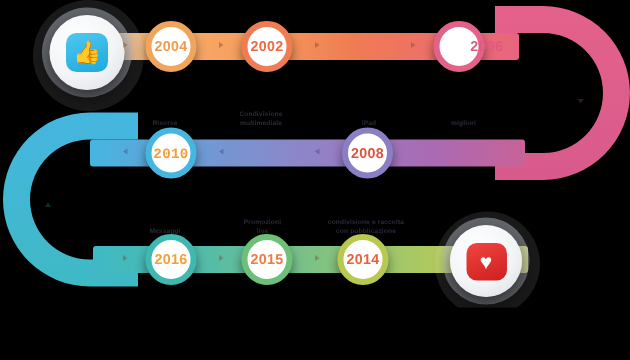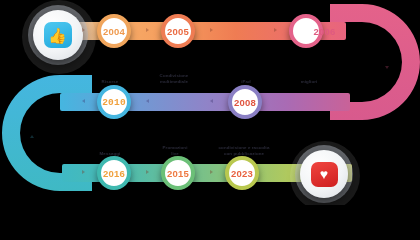--- a/index.html
+++ b/index.html
@@ -129,36 +129,36 @@
   <div class="label" style="left:88px;top:151px;width:44px;white-space:pre-line;">Messaggi</div>
   <div class="label" style="left:152px;top:145px;width:46px;white-space:pre-line;">Promozioni
 live</div>
   <div class="label" style="left:208px;top:145px;width:72px;white-space:pre-line;">condivisione e raccolta
 con pubblicazione</div>
 
   <div class="node year-node" style="left:97px;top:14px;border-color:#f0a55c;">
     <span class="yr" style="color:#ef9a4e;">2004</span>
   </div>
   <div class="node year-node" style="left:161px;top:14px;border-color:#ef7c53;">
-    <span class="yr" style="color:#ea6a42;">2005</span>
+    <span class="yr" style="color:#ea6a42;">2002</span>
   </div>
   <div class="node year-node" style="left:289px;top:14px;border-color:#e4628a;">
     <span class="yr" style="color:#df5a80;margin-left:37px;">2006</span>
   </div>
 
   <div class="node year-node" style="left:228px;top:85px;border-color:#8a7fc4;">
     <span class="yr" style="color:#e0543f;">2008</span>
   </div>
   <div class="node year-node" style="left:97px;top:85px;border-color:#45b6e0;font-family:Liberation Mono, monospace;">
     <span class="yr" style="color:#f0a03c;">2010</span>
   </div>
 
   <div class="node year-node" style="left:97px;top:156px;border-color:#3fb9b0;">
     <span class="yr" style="color:#f0a03c;">2016</span>
   </div>
   <div class="node year-node" style="left:161px;top:156px;border-color:#6cc078;">
     <span class="yr" style="color:#ee7a42;">2015</span>
   </div>
   <div class="node year-node" style="left:225px;top:156px;border-color:#b9c84f;">
-    <span class="yr" style="color:#e8613f;">2023</span>
+    <span class="yr" style="color:#e8613f;">2014</span>
   </div>
 
 </div>
 
 </body></html>

